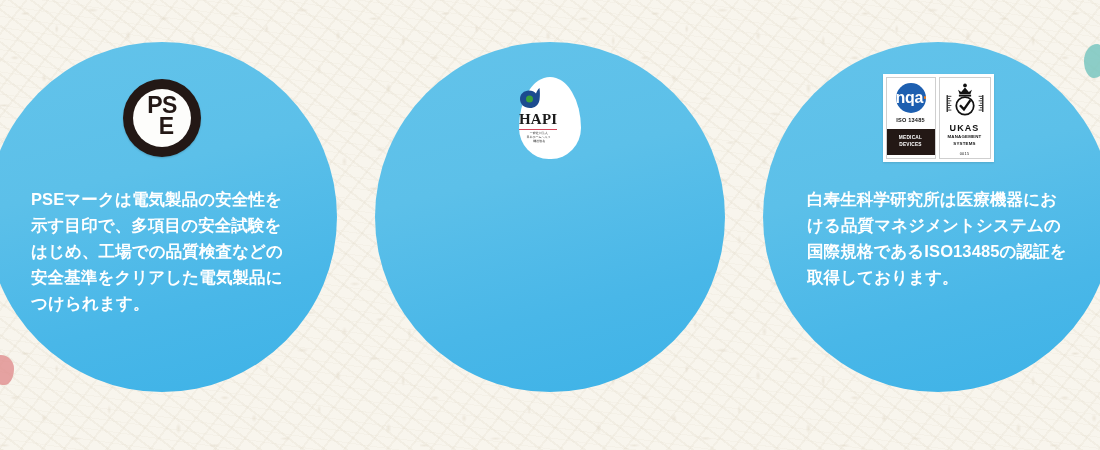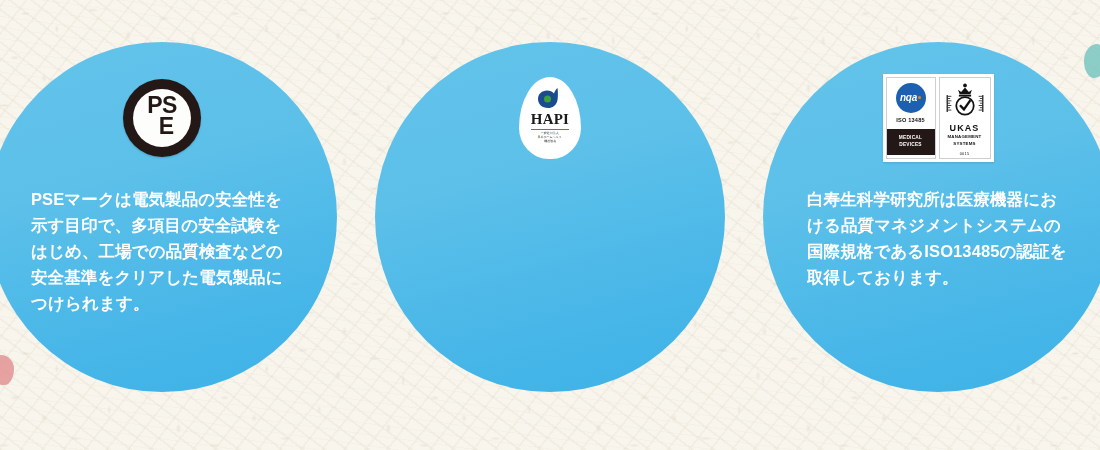--- a/index.html
+++ b/index.html
@@ -163,21 +163,21 @@
     font-family: "Liberation Sans", sans-serif;
   }
 
   
   .hapi-mark {
     width: 62px; height: 82px;
     background: #ffffff;
     border-radius: 50% 50% 48% 48% / 62% 62% 38% 38%;
     display: flex;
     flex-direction: column;
-    align-items: center;
+    align-items: flex-start;
     padding-top: 10px;
     box-sizing: border-box;
   }
   .hapi-sym { width: 26px; height: 22px; display:block; }
   .hapi-word {
     font-size: 15px;
     font-weight: bold;
     color: #1a1a1a;
     line-height: 1;
     margin-top: 3px;
@@ -232,26 +232,25 @@
   .nqa-disc {
     width: 30px; height: 30px;
     border-radius: 50%;
     background: #1d5fb0;
     display: flex;
     align-items: center;
     justify-content: center;
   }
   .nqa-word {
     color: #ffffff;
-    font-size: 10px;
+    font-size: 16px;
     font-weight: bold;
     line-height: 1;
     letter-spacing: -.3px;
     font-family: "Liberation Sans", sans-serif;
-    font-style: italic;
   }
   .nqa-dot {
     display: inline-block;
     width: 3px; height: 3px;
     background: #f08020;
     border-radius: 50%;
     margin-left: 1px;
     vertical-align: bottom;
     margin-bottom: 1px;
   }

